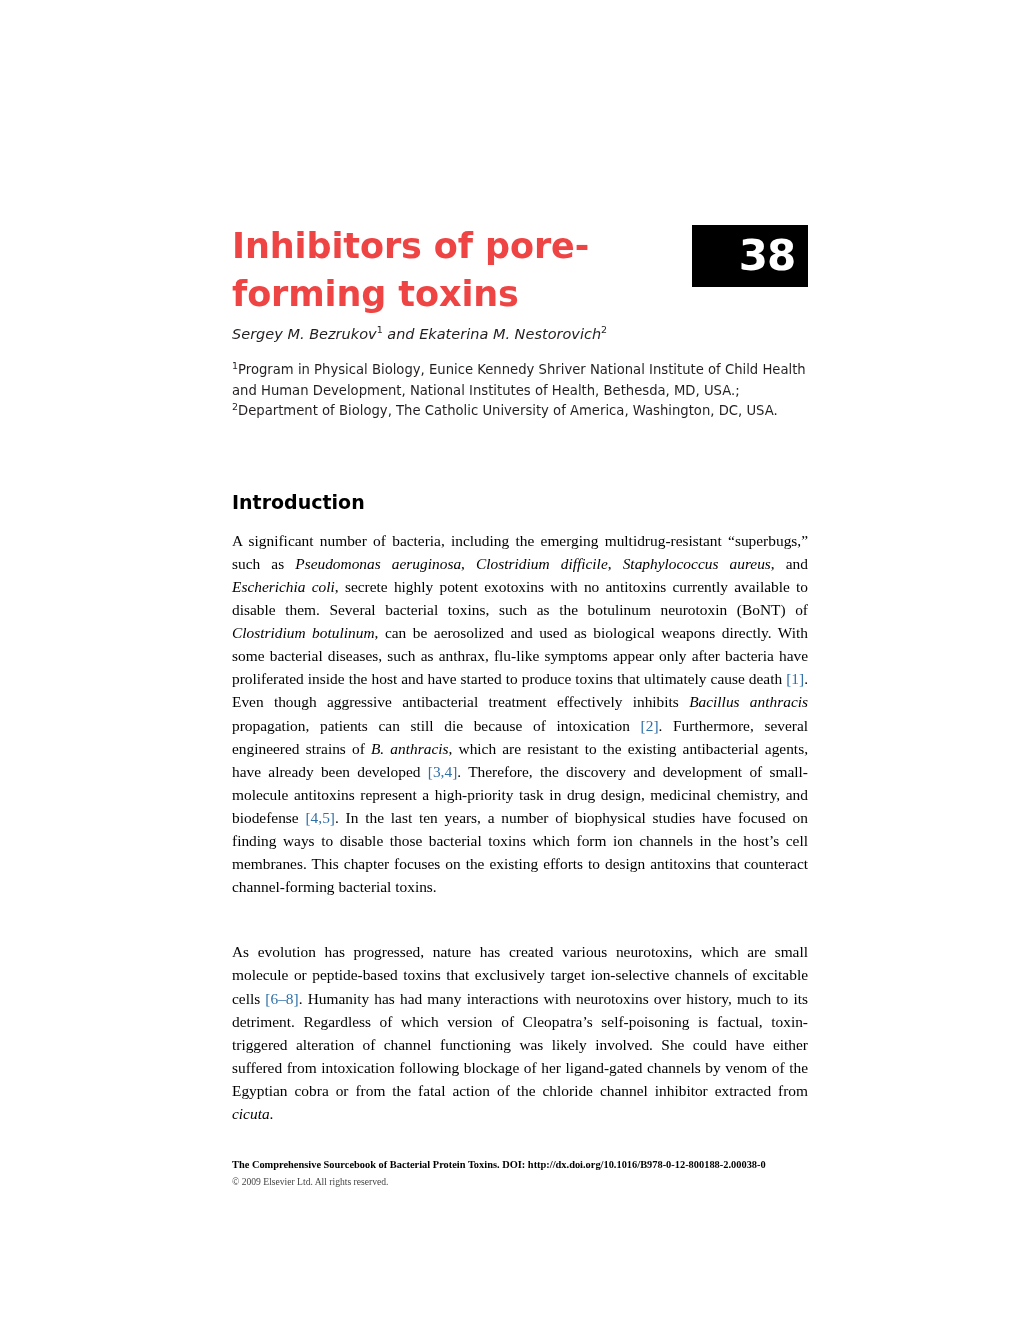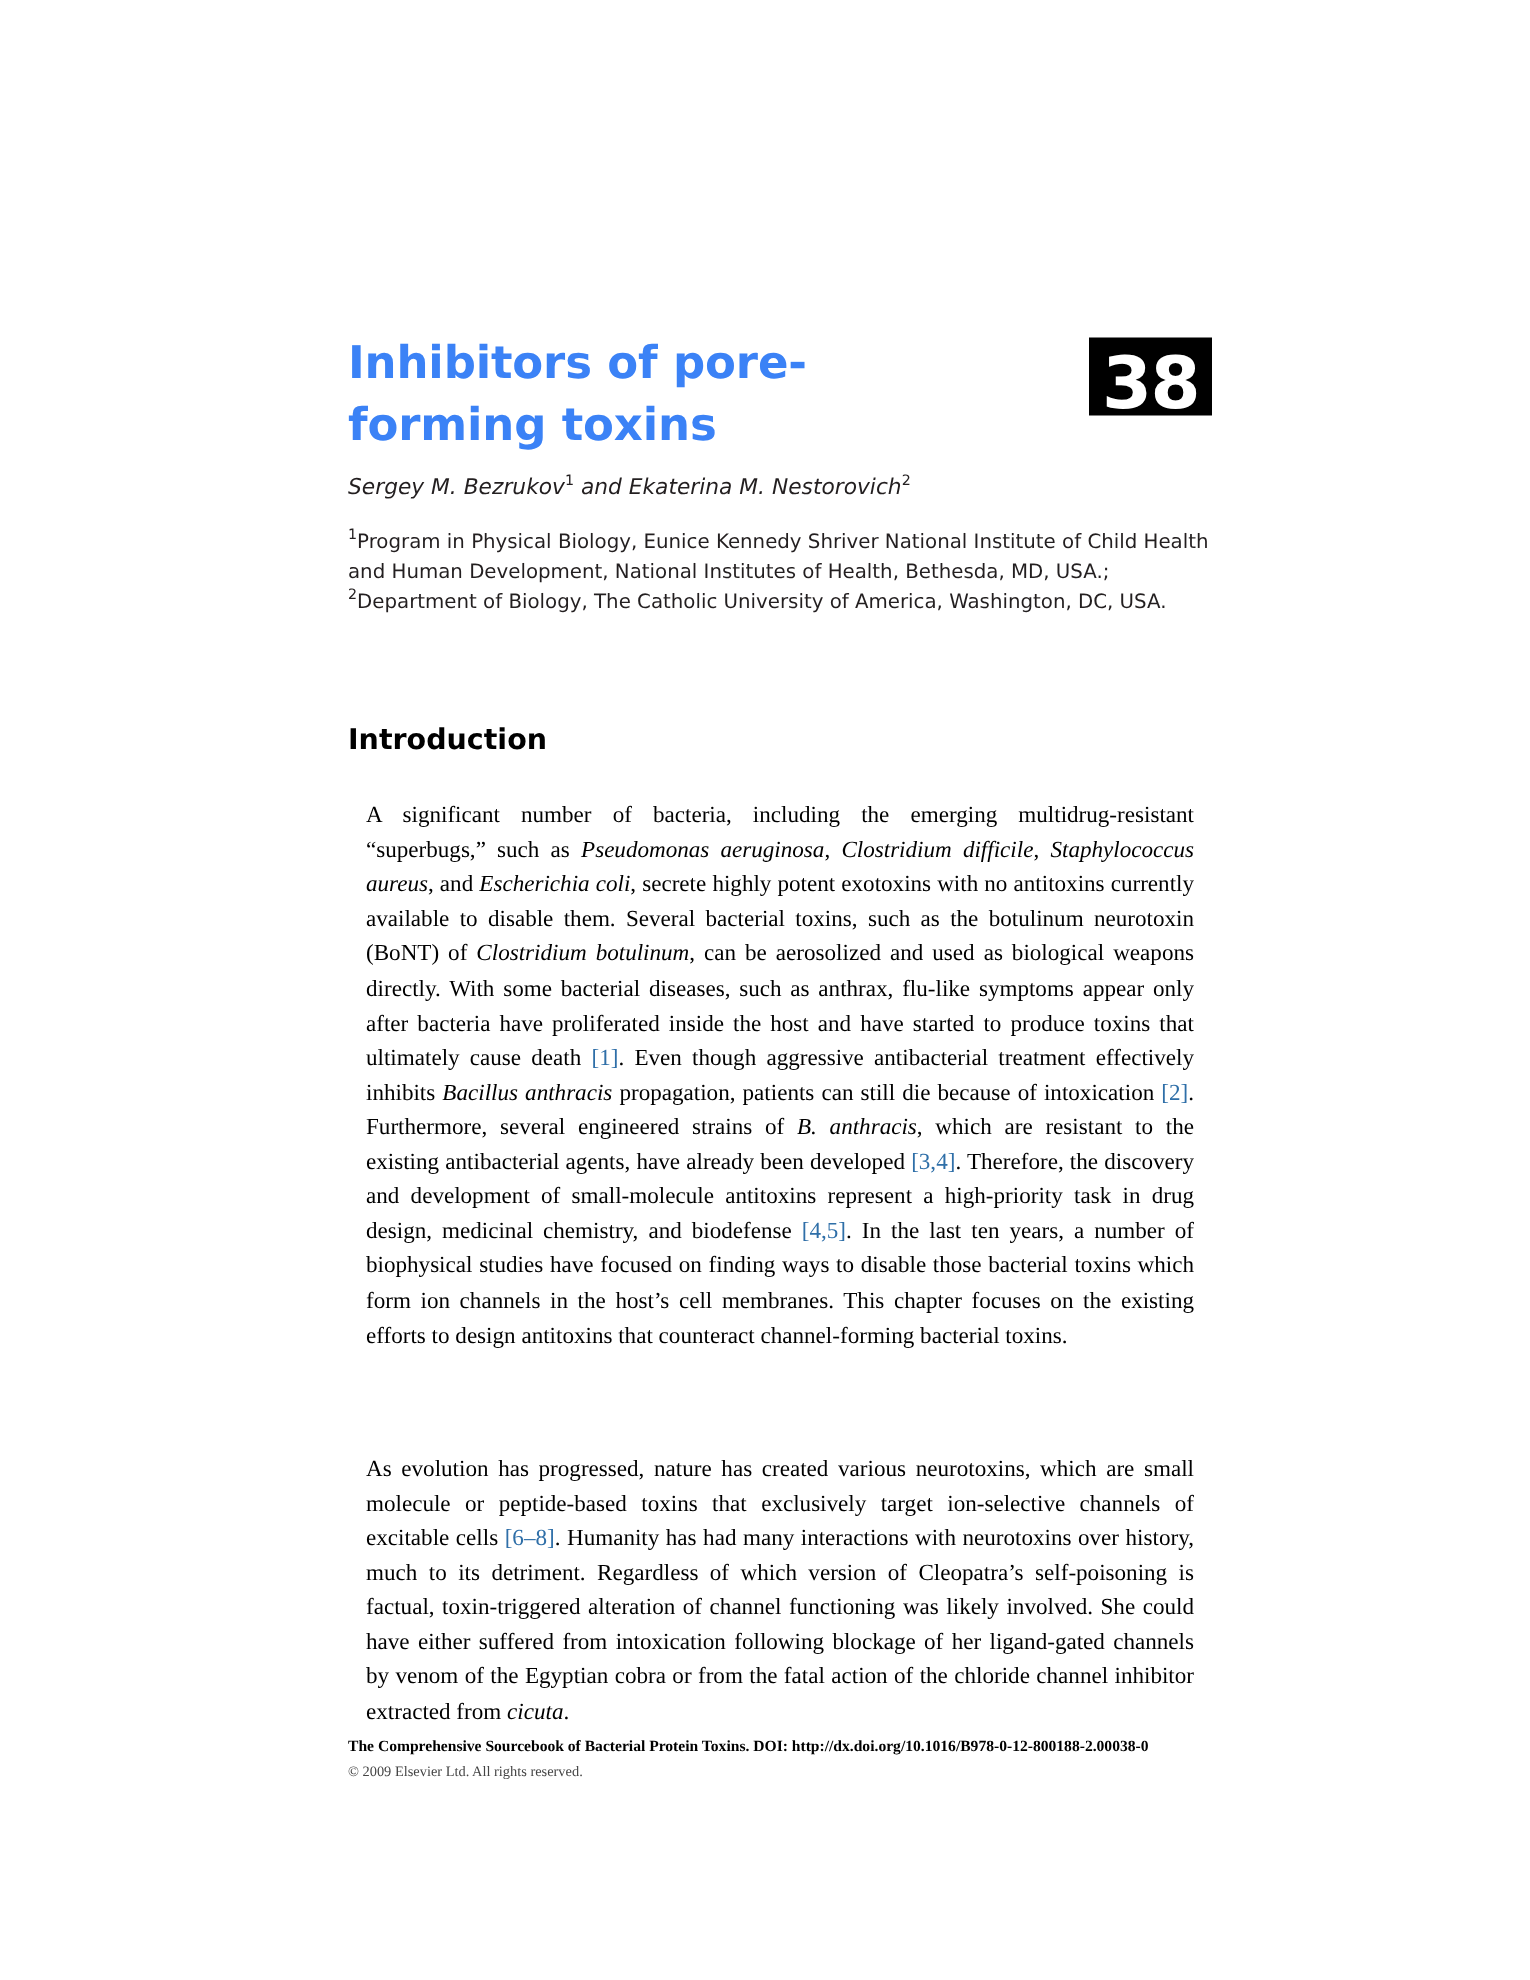--- a/index.html
+++ b/index.html
@@ -29,40 +29,41 @@
   }
 
   
   .title-row {
     position: relative;
     min-height: 88px;
   }
   .chapter-title {
     font-family: "DejaVu Sans", sans-serif;
     font-weight: bold;
-    font-size: 30px;
+    font-size: 35px;
     line-height: 1.38;
-    color: #3b82f6;
+    color: #ef4444;
     width: 400px;
     letter-spacing: -0.1px;
   }
   .chapter-number-box {
     position: absolute;
     right: 0;
     top: 3px;
     width: 82px;
-    height: 52px;
+    height: 62px;
     background: #000000;
     color: #ffffff;
     font-family: "DejaVu Sans", sans-serif;
     font-weight: bold;
-    font-size: 48px;
+    font-size: 42px;
     line-height: 62px;
     text-align: center;
     letter-spacing: -1px;
+    padding-left: 34px;
   }
 
   .authors {
     font-family: "DejaVu Sans", sans-serif;
     font-style: italic;
     font-size: 14.5px;
     color: #231f20;
     margin-top: 6px;
     line-height: 1.3;
   }
@@ -99,21 +100,21 @@
     padding: 0;
     line-height: 1.38;
   }
 
   
   p.body {
     font-family: "Liberation Serif", serif;
     font-size: 15.4px;
     line-height: 1.50;
     text-align: justify;
-    margin: 12px;
+    margin: 0;
     color: #000;
     hyphens: auto;
   }
   .spacer-intro { height: 70px; }
   .spacer-after-head { height: 16px; }
   .spacer-before-sub { height: 30px; }
   .spacer-after-sub { height: 12px; }
 
   i, .ital { font-style: italic; }
   .cite { color: #2f6fa8; }

